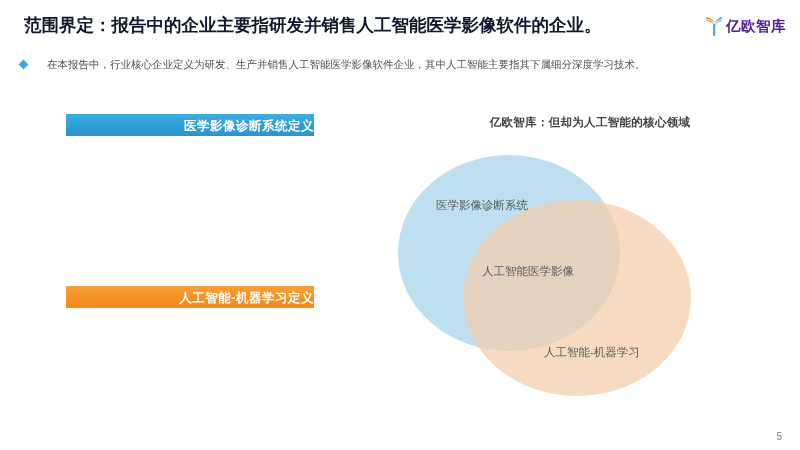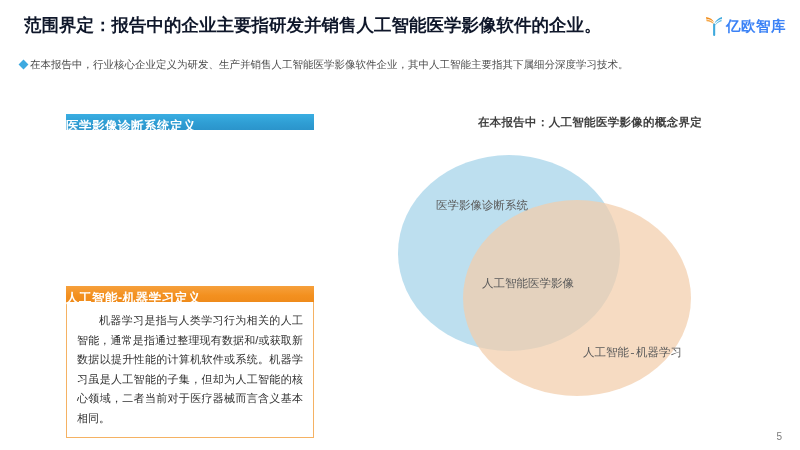--- a/index.html
+++ b/index.html
@@ -41,32 +41,32 @@
     gap: 2px;
   }
   .logo-mark {
     position: relative;
     width: 20px;
     height: 22px;
   }
   .logo-text {
     font-size: 14.5px;
     font-weight: bold;
-    color: #3b82f6;
+    color: #4c1d95;
     letter-spacing: 0.5px;
   }
 
   .bullet-row {
     position: absolute;
     left: 20px;
     top: 57px;
     right: 30px;
     display: flex;
     align-items: flex-start;
-    gap: 3px;
+    gap: 20px;
   }
   .diamond {
     width: 7px;
     height: 7px;
     background: #3da9e0;
     transform: rotate(45deg);
     flex: 0 0 auto;
     margin-top: 4px;
   }
   .bullet-text {
@@ -76,23 +76,23 @@
     white-space: nowrap;
   }
 
   
   .card {
     position: absolute;
     left: 66px;
     width: 248px;
   }
   .card-head {
-    height: 16px;
+    height: 22px;
     line-height: 25px;
-    text-align: left;
+    text-align: right;
     color: #ffffff;
     font-size: 12.5px;
     font-weight: bold;
     letter-spacing: 0.5px;
   }
   .card-head.blue {
     background: linear-gradient(to bottom, #3aaee2 0%, #2f9ed4 55%, #2b94cb 100%);
   }
   .card-head.orange {
     background: linear-gradient(to bottom, #f6a03c 0%, #f3901f 60%, #ef8b1b 100%);
@@ -128,21 +128,20 @@
     font-weight: bold;
     color: #3f3f3f;
     letter-spacing: 0.3px;
   }
   .venn {
     position: absolute;
     left: 392px;
     top: 140px;
     width: 400px;
     height: 260px;
-    font-family: Liberation Mono, monospace;
   }
   .ellipse {
     position: absolute;
     border-radius: 50%;
   }
   #ellipse-blue {
     left: 6px;
     top: 15px;
     width: 222px;
     height: 196px;
@@ -155,22 +154,22 @@
     height: 196px;
     background: rgba(243, 205, 171, 0.72);
   }
   .venn-label {
     position: absolute;
     font-size: 11.5px;
     color: #5a5a5a;
     white-space: nowrap;
   }
   #label-blue   { left: 44px;  top: 58px; }
-  #label-mid    { left: 90px;  top: 136px; }
-  #label-orange { left: 152px; top: 205px; margin-left: 39px; }
+  #label-mid    { left: 90px;  top: 124px; }
+  #label-orange { left: 152px; top: 205px; }
 
   
   .page-no {
     position: absolute;
     right: 18px;
     bottom: 8px;
     font-size: 10px;
     color: #7b7b7b;
   }
 </style>
@@ -198,24 +197,23 @@
     <span class="diamond"></span>
     <span class="bullet-text">在本报告中，行业核心企业定义为研发、生产并销售人工智能医学影像软件企业，其中人工智能主要指其下属细分深度学习技术。</span>
   </div>
 
   <div class="card" id="card-1">
     <div class="card-head blue">医学影像诊断系统定义</div>
   </div>
 
   <div class="card" id="card-2">
     <div class="card-head orange">人工智能-机器学习定义</div>
-    <div class="card-body orange-b">机器学习是指与人类学习行为相关的人工智能，通常是指通过整理现有数据和/或获取新数据以提升性能的计算机软件或系统。机器学习虽是人工智能的子集，但却为人工智能的核心领域，二者当前对于医疗器械而言含义基本相同。</div>
-  </div>
-
-  <div class="venn-title">在本报告中：人工智能医学影像的概念界定</div>
+  </div>
+
+  <div class="venn-title">亿欧智库：但却为人工智能的核心领域</div>
 
   <div class="venn">
     <div class="ellipse" id="ellipse-blue"></div>
     <div class="ellipse" id="ellipse-orange"></div>
     <span class="venn-label" id="label-blue">医学影像诊断系统</span>
     <span class="venn-label" id="label-mid">人工智能医学影像</span>
     <span class="venn-label" id="label-orange">人工智能-机器学习</span>
   </div>
 
   <div class="page-no">5</div>

